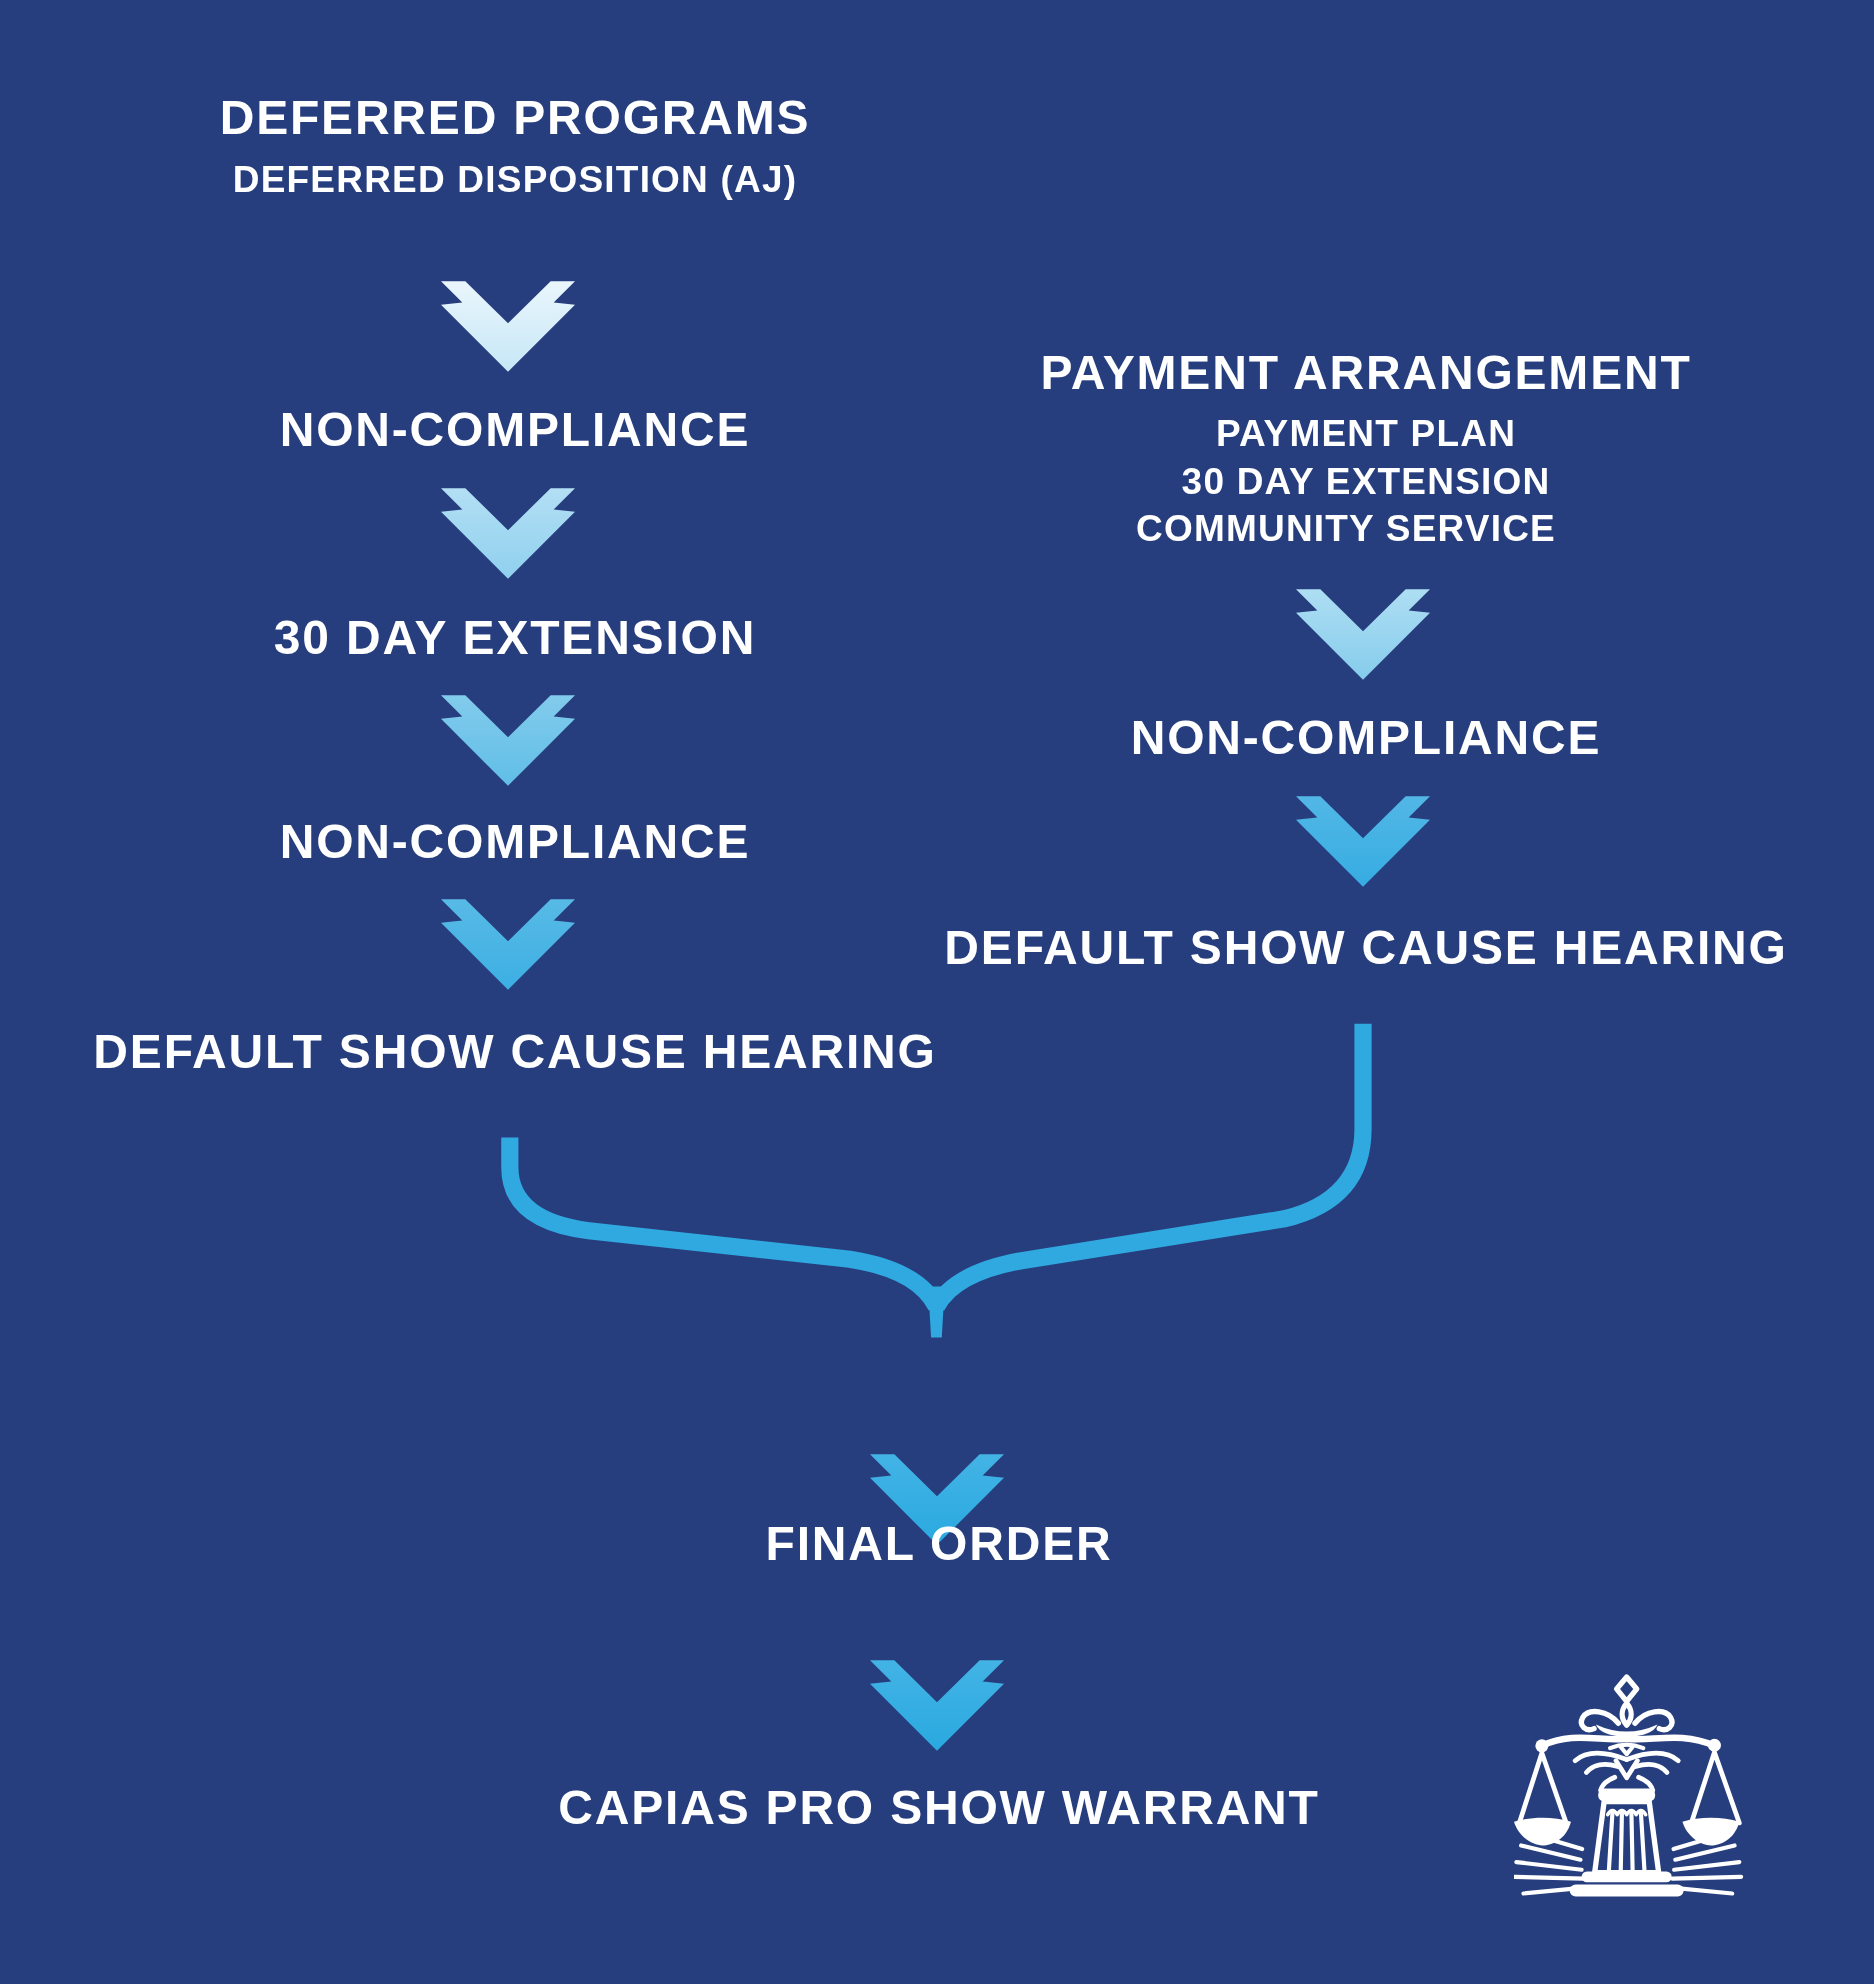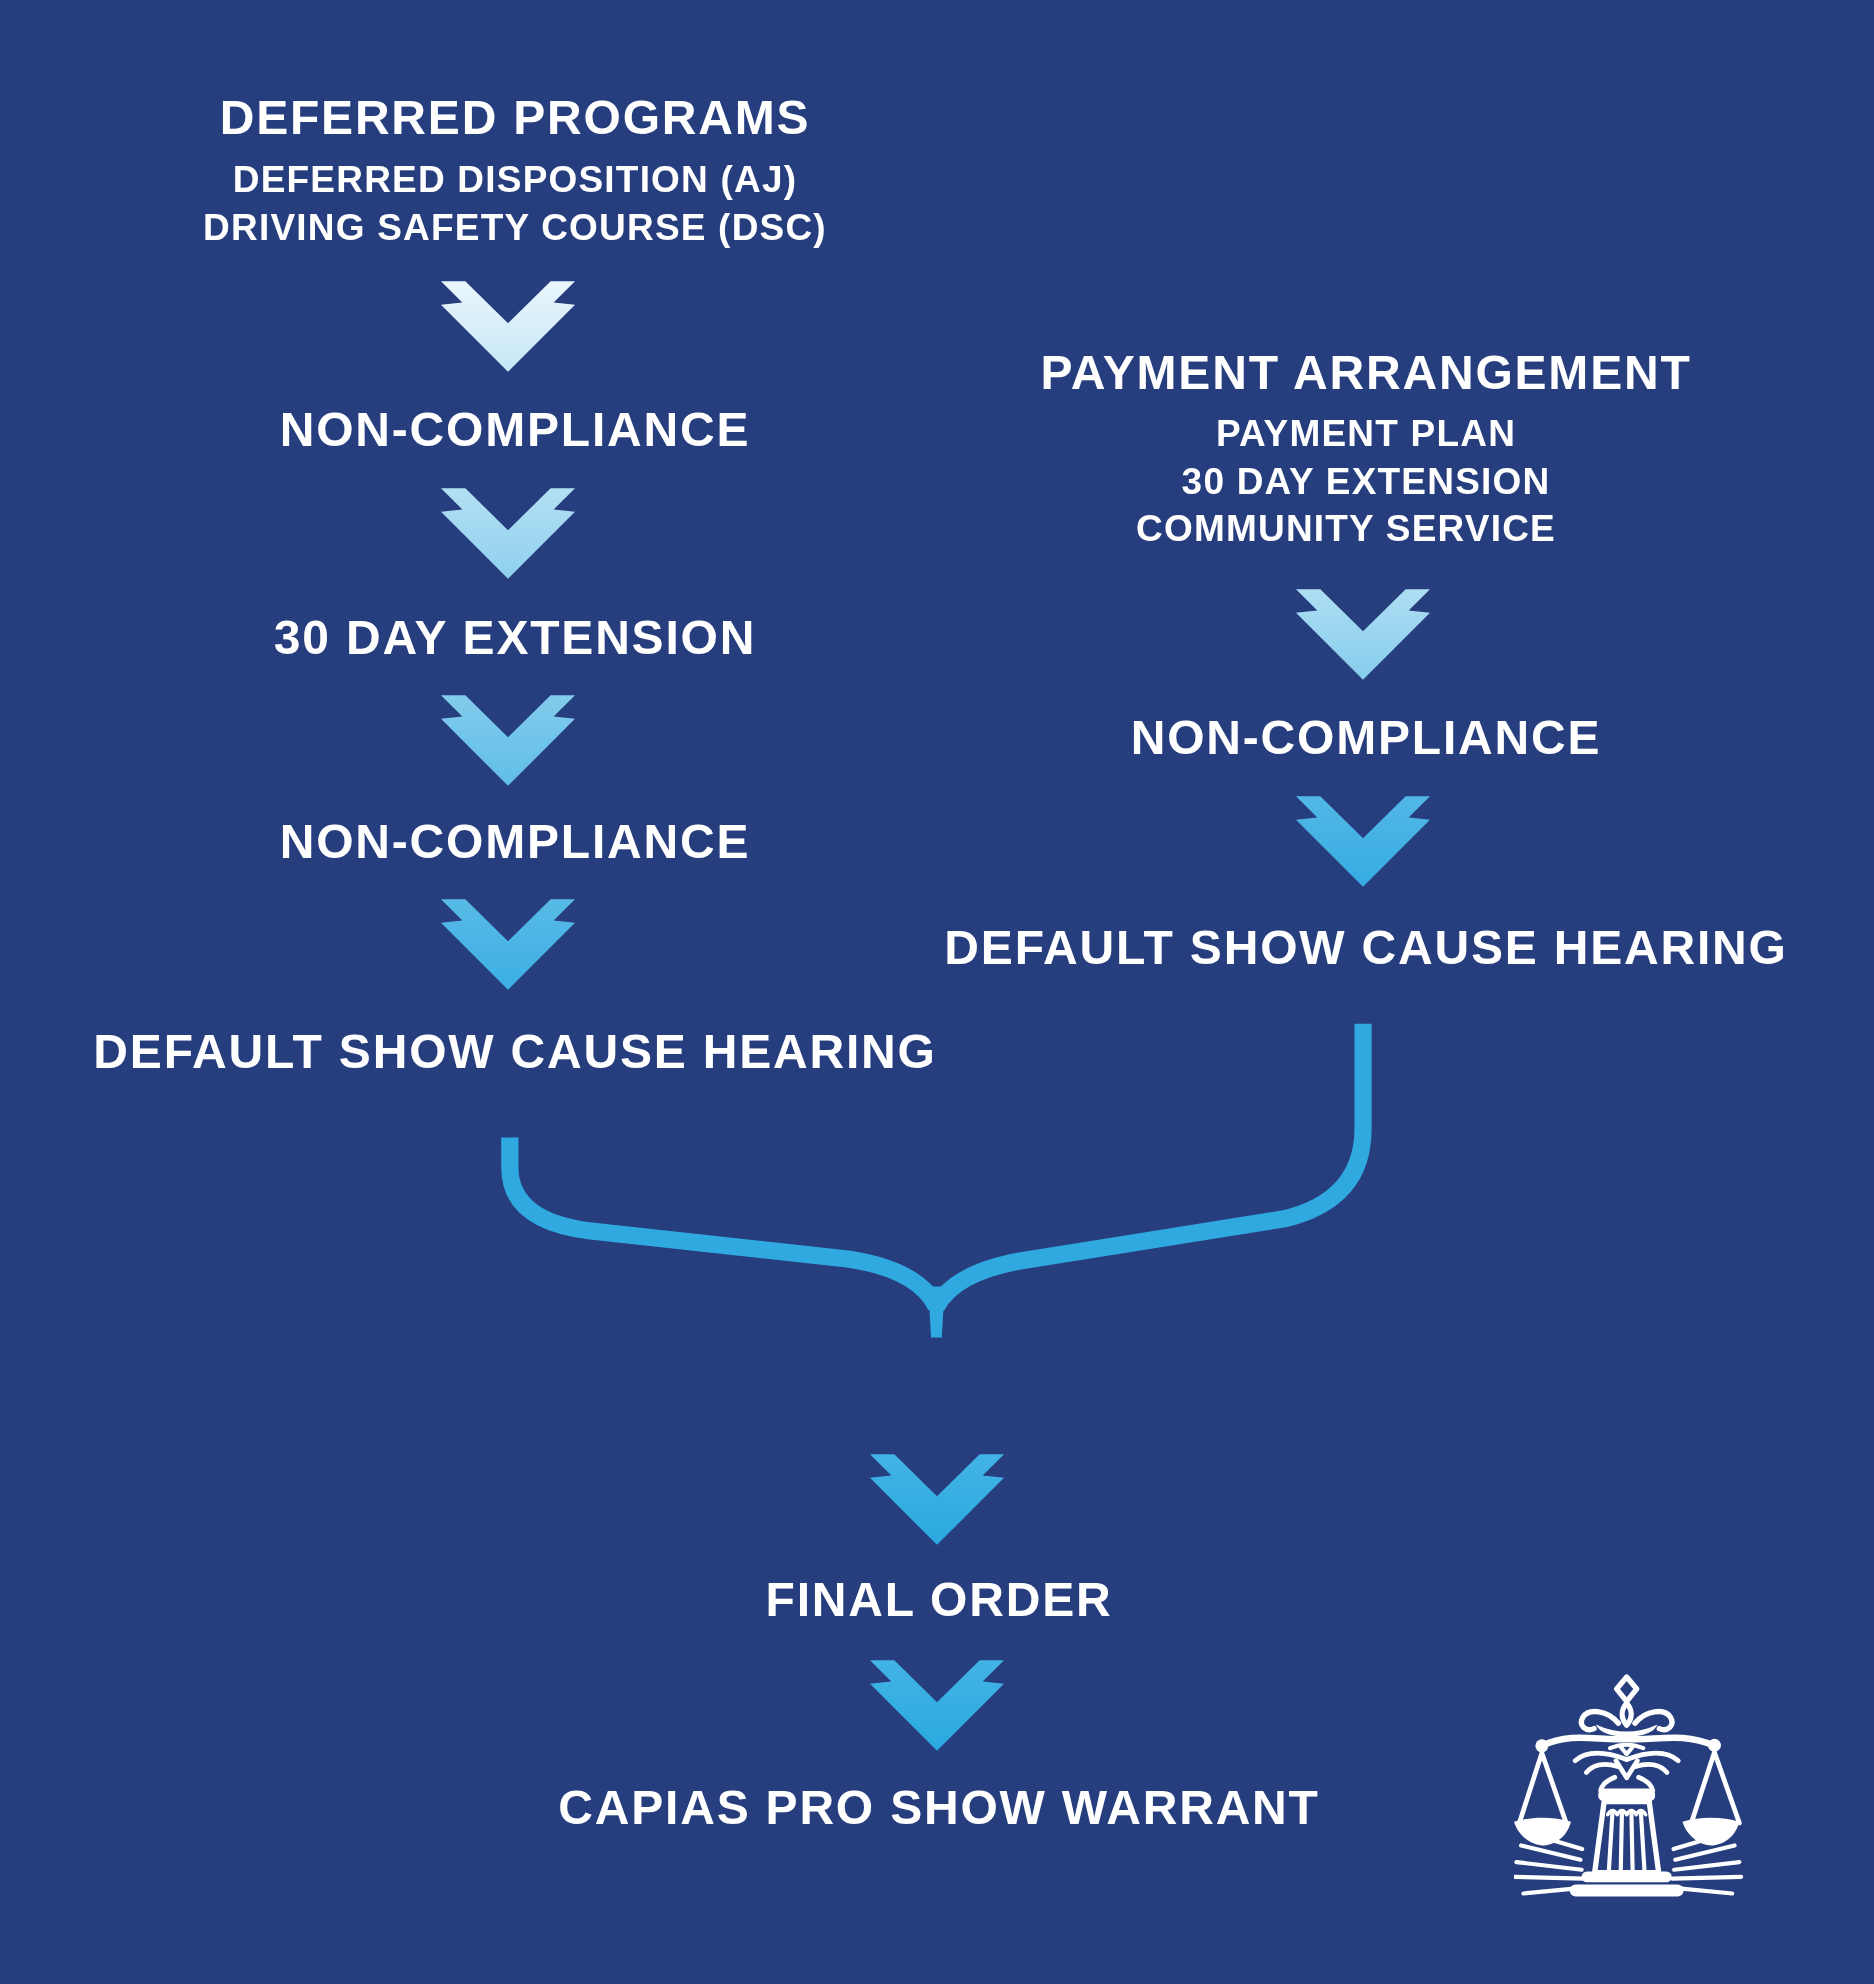--- a/index.html
+++ b/index.html
@@ -46,21 +46,20 @@
 <div id="canvas">
 
   <svg width="0" height="0" style="position:absolute" aria-hidden="true">
     <defs>
       <path id="chevron-shape" d="M0,0 L41,0 L113,71 L185,0 L226,0 L190,36 L226,40 L113,153 L0,40 L36,36 Z"></path>
     </defs>
   </svg>
 
   <div class="label big" style="left:515px;top:94px;">DEFERRED PROGRAMS</div>
   <div class="label sub" style="left:515px;top:161px;text-align:center;">DEFERRED DISPOSITION (AJ)</div>
-  <div class="label sub" style="left:515px;top:209px;">DRIVING SAFETY COURSE (DSC)</div>
 
   <svg class="arrow" style="left:441px;top:281px;" width="134" height="91" viewBox="0 0 226 153">
     <defs>
         <linearGradient id="grad-0" x1="0" y1="0" x2="0" y2="1">
           <stop offset="0" stop-color="#eaf6fc"></stop>
           <stop offset="1" stop-color="#c6e7f7"></stop>
         </linearGradient>
       </defs>
     <use href="#chevron-shape" fill="url(#grad-0)"></use>
   </svg>
@@ -142,21 +141,21 @@
   <svg class="arrow" style="left:870px;top:1454px;" width="134" height="91" viewBox="0 0 226 153">
     <defs>
         <linearGradient id="grad-6" x1="0" y1="0" x2="0" y2="1">
           <stop offset="0" stop-color="#43b3e5"></stop>
           <stop offset="1" stop-color="#29a9e0"></stop>
         </linearGradient>
       </defs>
     <use href="#chevron-shape" fill="url(#grad-6)"></use>
   </svg>
 
-  <div class="label big" style="left:939px;top:1576px;">FINAL ORDER</div>
+  <div class="label big" style="left:939px;top:1520px;">FINAL ORDER</div>
 
   <svg class="arrow" style="left:870px;top:1660px;" width="134" height="91" viewBox="0 0 226 153">
     <defs>
         <linearGradient id="grad-7" x1="0" y1="0" x2="0" y2="1">
           <stop offset="0" stop-color="#43b3e5"></stop>
           <stop offset="1" stop-color="#29a9e0"></stop>
         </linearGradient>
       </defs>
     <use href="#chevron-shape" fill="url(#grad-7)"></use>
   </svg>

